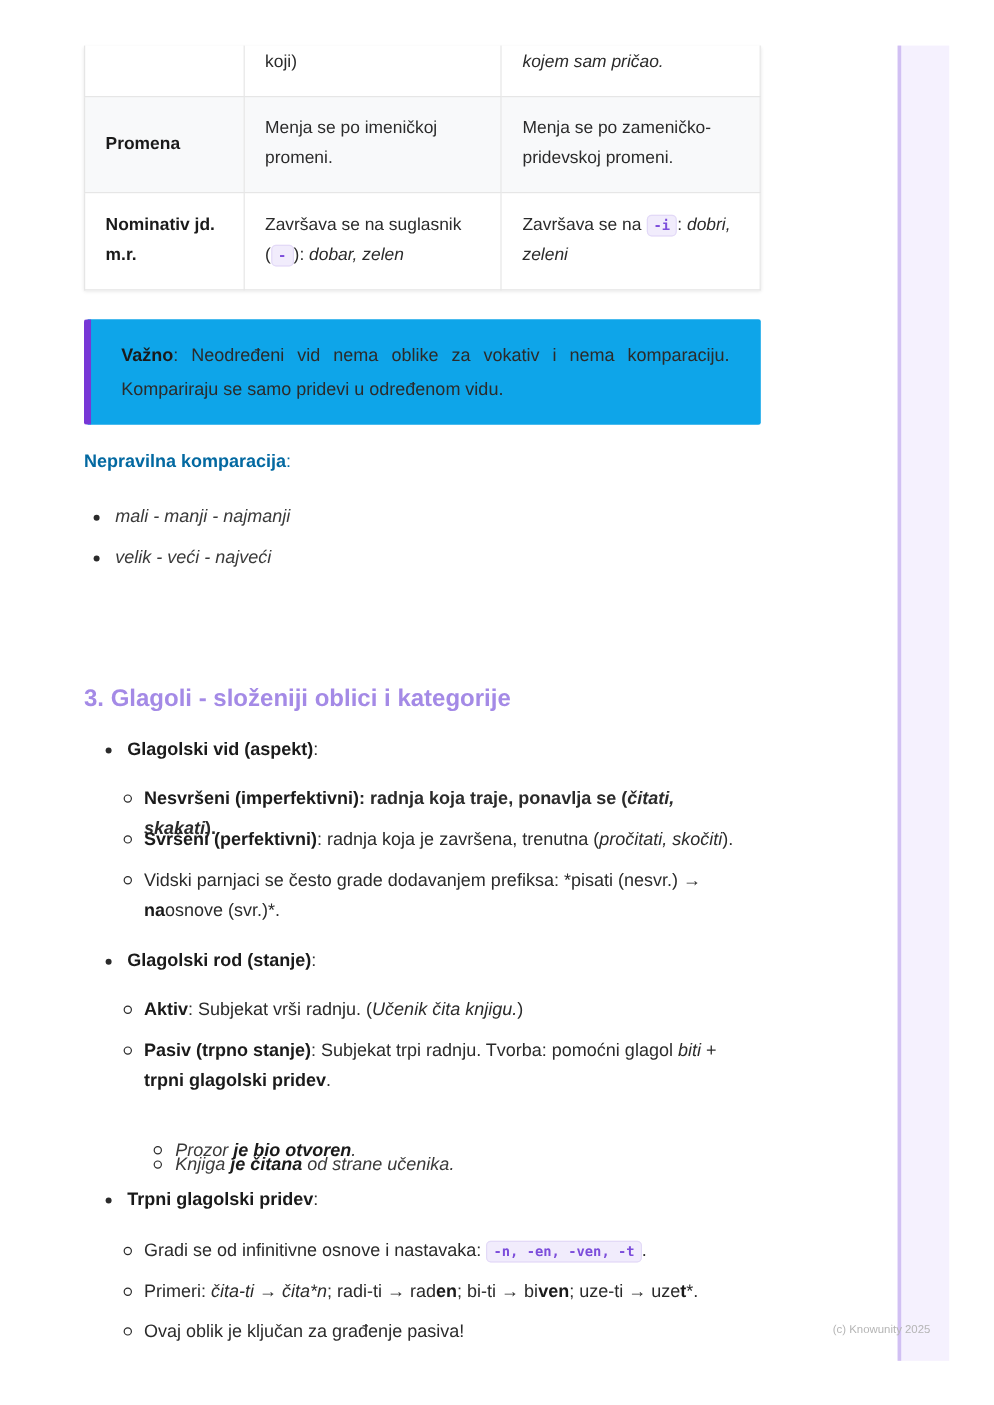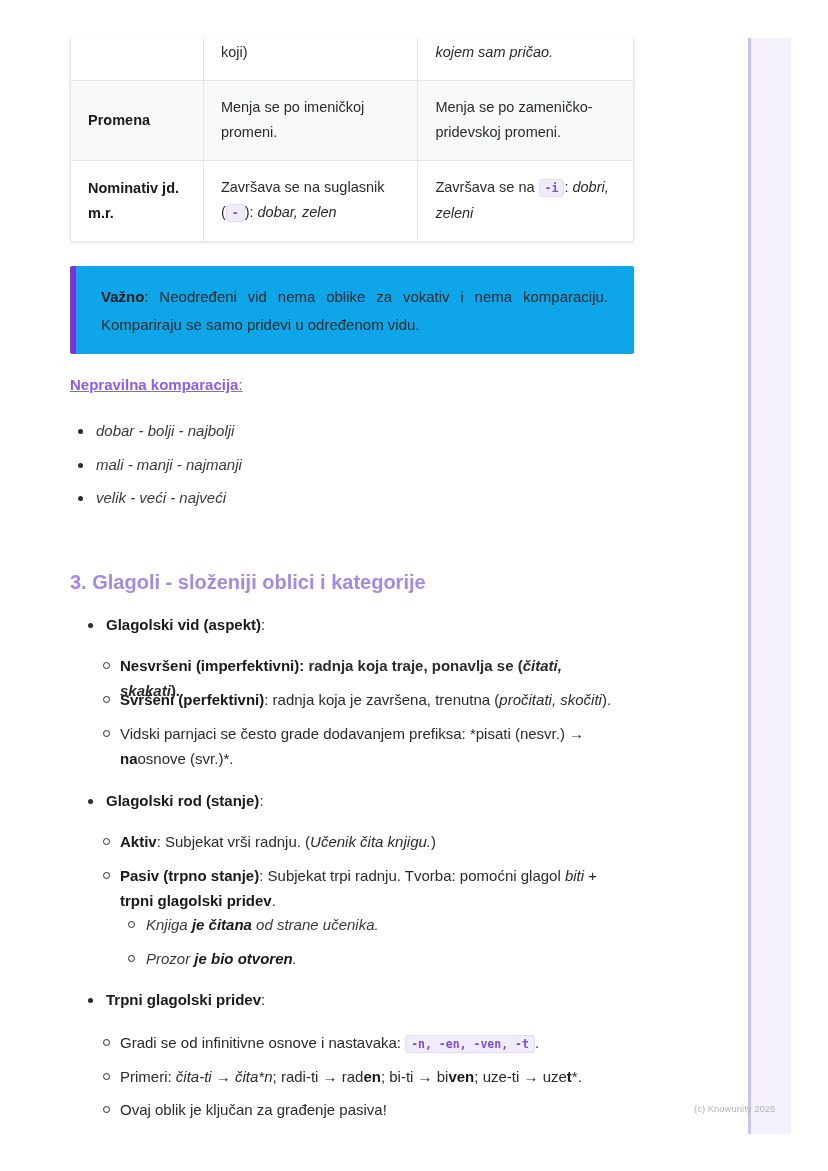--- a/index.html
+++ b/index.html
@@ -18,21 +18,21 @@
   .tbl tr.r2 td { height: 81px; }
   .tbl tr.r0 { border-top: none; }
   .tbl tr.r0 td { border-top: none; }
   em, .it { font-style: italic; }
   .code { font-family: "DejaVu Sans Mono", "Liberation Mono", monospace; font-size: 11.5px; font-weight: bold; color: #7c4ddb; background: #f1ecfc; border: 1px solid #e3daf7; border-radius: 4px; padding: 1px 5px; }
 
   
   .callout { position: absolute; left: 70px; top: 266px; width: 564px; height: 88px; background: #0ea5e9; border-left: 6px solid #7737d6; border-radius: 2px; padding: 17px 26px 0 25px; font-size: 15px; line-height: 28px; color: #2b2b2b; text-align: justify; }
   .callout b { color: #1a1a1a; }
 
-  .label { position: absolute; left: 70px; top: 376px; font-size: 15px; color: #8b5cf6; text-decoration: underline; }
+  .label { position: absolute; left: 70px; top: 376px; font-size: 15px; color: #0369a1; }
   .label b { font-weight: bold; }
 
   ul.bul { position: absolute; left: 70px; list-style: none; }
   ul.bul li { position: relative; padding-left: 26px; font-size: 15px; line-height: 20px; color: #2b2b2b; }
   ul.bul li::before { content: ""; position: absolute; left: 8px; top: 8px; width: 5px; height: 5px; border-radius: 50%; background: #2b2b2b; }
   ul.comp { top: 421px; }
   ul.comp li { height: 33.5px; font-style: italic; color: #3a3a3a; }
 
   .h3 { position: absolute; left: 70px; top: 571px; font-size: 20px; font-weight: bold; color: #a48ae6; }
 
@@ -81,21 +81,20 @@
   </tr>
 </tbody>
   </table>
 
 <div class="callout">
   <b>Važno</b><span>: Neodređeni vid nema oblike za vokativ i nema komparaciju. Kompariraju se samo pridevi u određenom vidu.</span>
 </div>
 
 <div class="label"><b>Nepravilna komparacija</b><span>:</span></div>
 <ul class="bul comp">
-  <li>dobar - bolji - najbolji</li>
   <li>mali - manji - najmanji</li>
   <li>velik - veći - najveći</li>
 </ul>
 
 <div class="h3">3. Glagoli - složeniji oblici i kategorije</div>
 
 <div class="l1" style="top:615px;">
   <span class="dot"></span>
   <span class="txt"><b>Glagolski vid (aspekt)</b>:</span>
 </div>
@@ -117,21 +116,21 @@
   <span class="txt"><b>Glagolski rod (stanje)</b>:</span>
 </div>
 <div class="l2" style="top:829px;">
   <span class="ring"></span>
   <span class="txt"><b>Aktiv</b><span>: Subjekat vrši radnju. (</span><em>Učenik čita knjigu.</em><span>)</span></span>
 </div>
 <div class="l2" style="top:863px;">
   <span class="ring"></span>
   <span class="txt"><b>Pasiv (trpno stanje)</b><span>: Subjekat trpi radnju. Tvorba: pomoćni glagol </span><em>biti</em><span> + </span><b>trpni glagolski pridev</b><span>.</span></span>
 </div>
-<div class="l3" style="top:914px;">
+<div class="l3" style="top:960px;">
   <span class="ring"></span>
   <span class="txt"><span>Knjiga </span><b>je čitana</b><span> od strane učenika.</span></span>
 </div>
 <div class="l3" style="top:948px;">
   <span class="ring"></span>
   <span class="txt"><span>Prozor </span><b>je bio otvoren</b><span>.</span></span>
 </div>
 
 <div class="l1" style="top:990px;">
   <span class="dot"></span>

